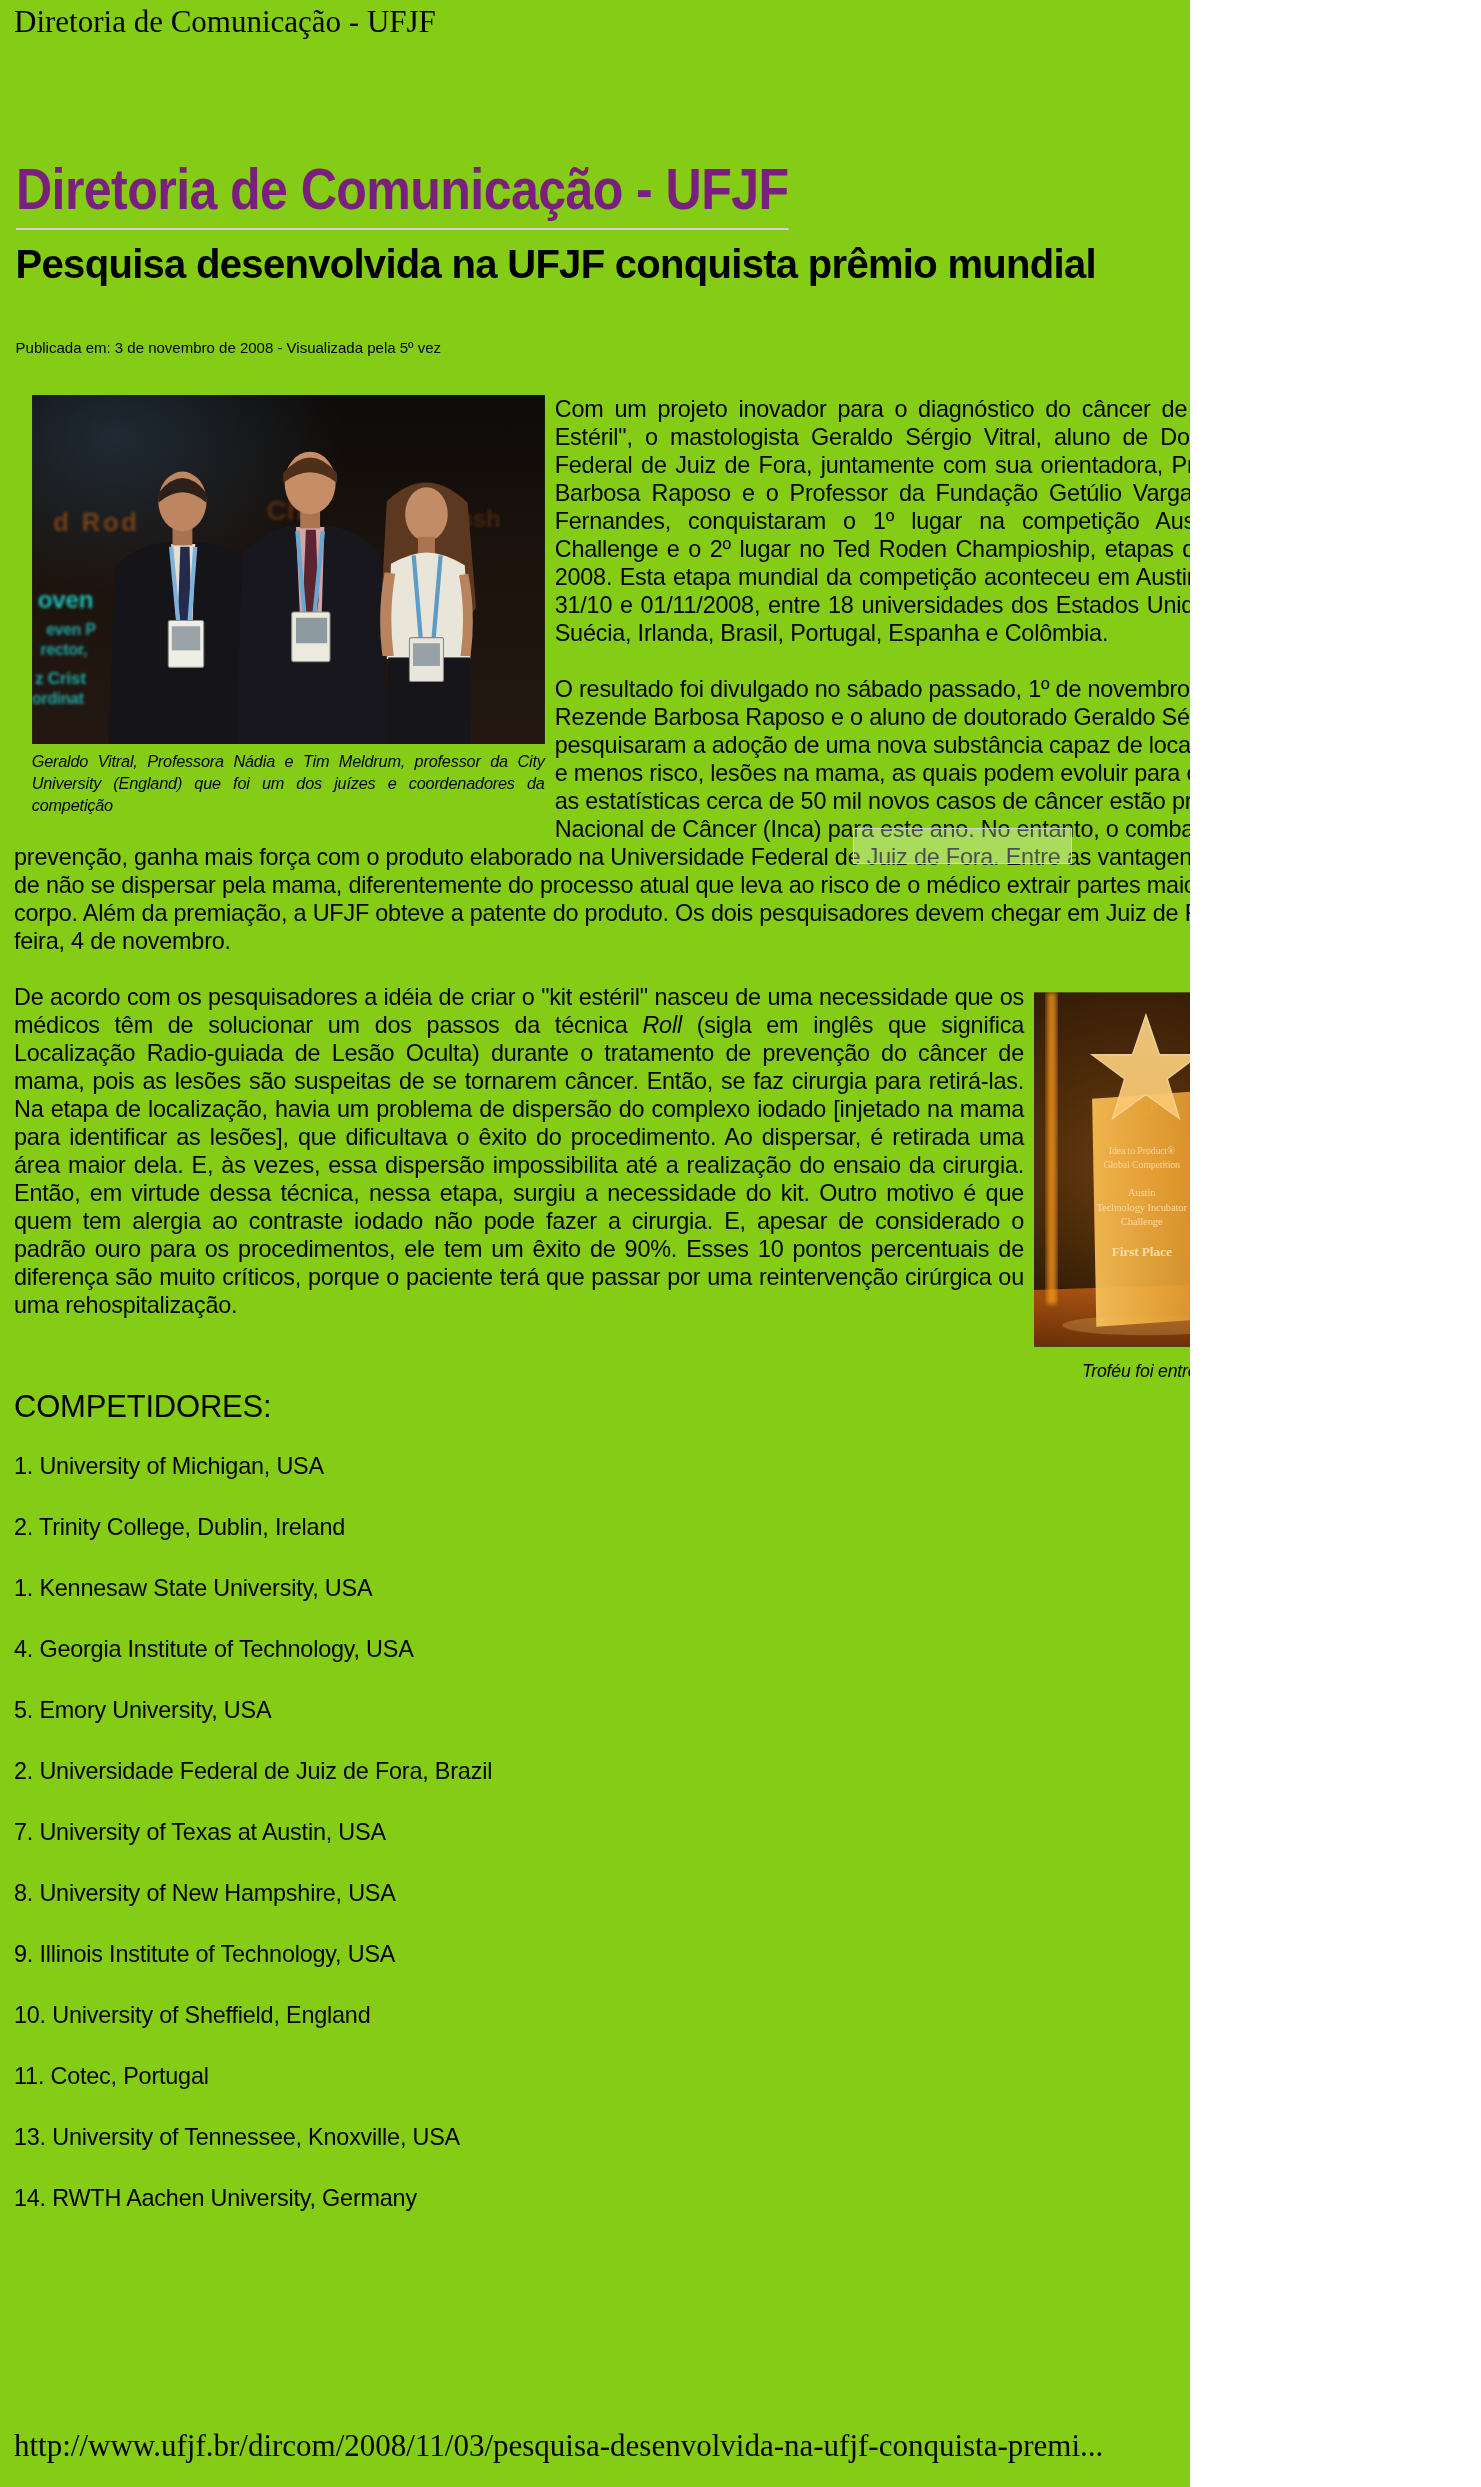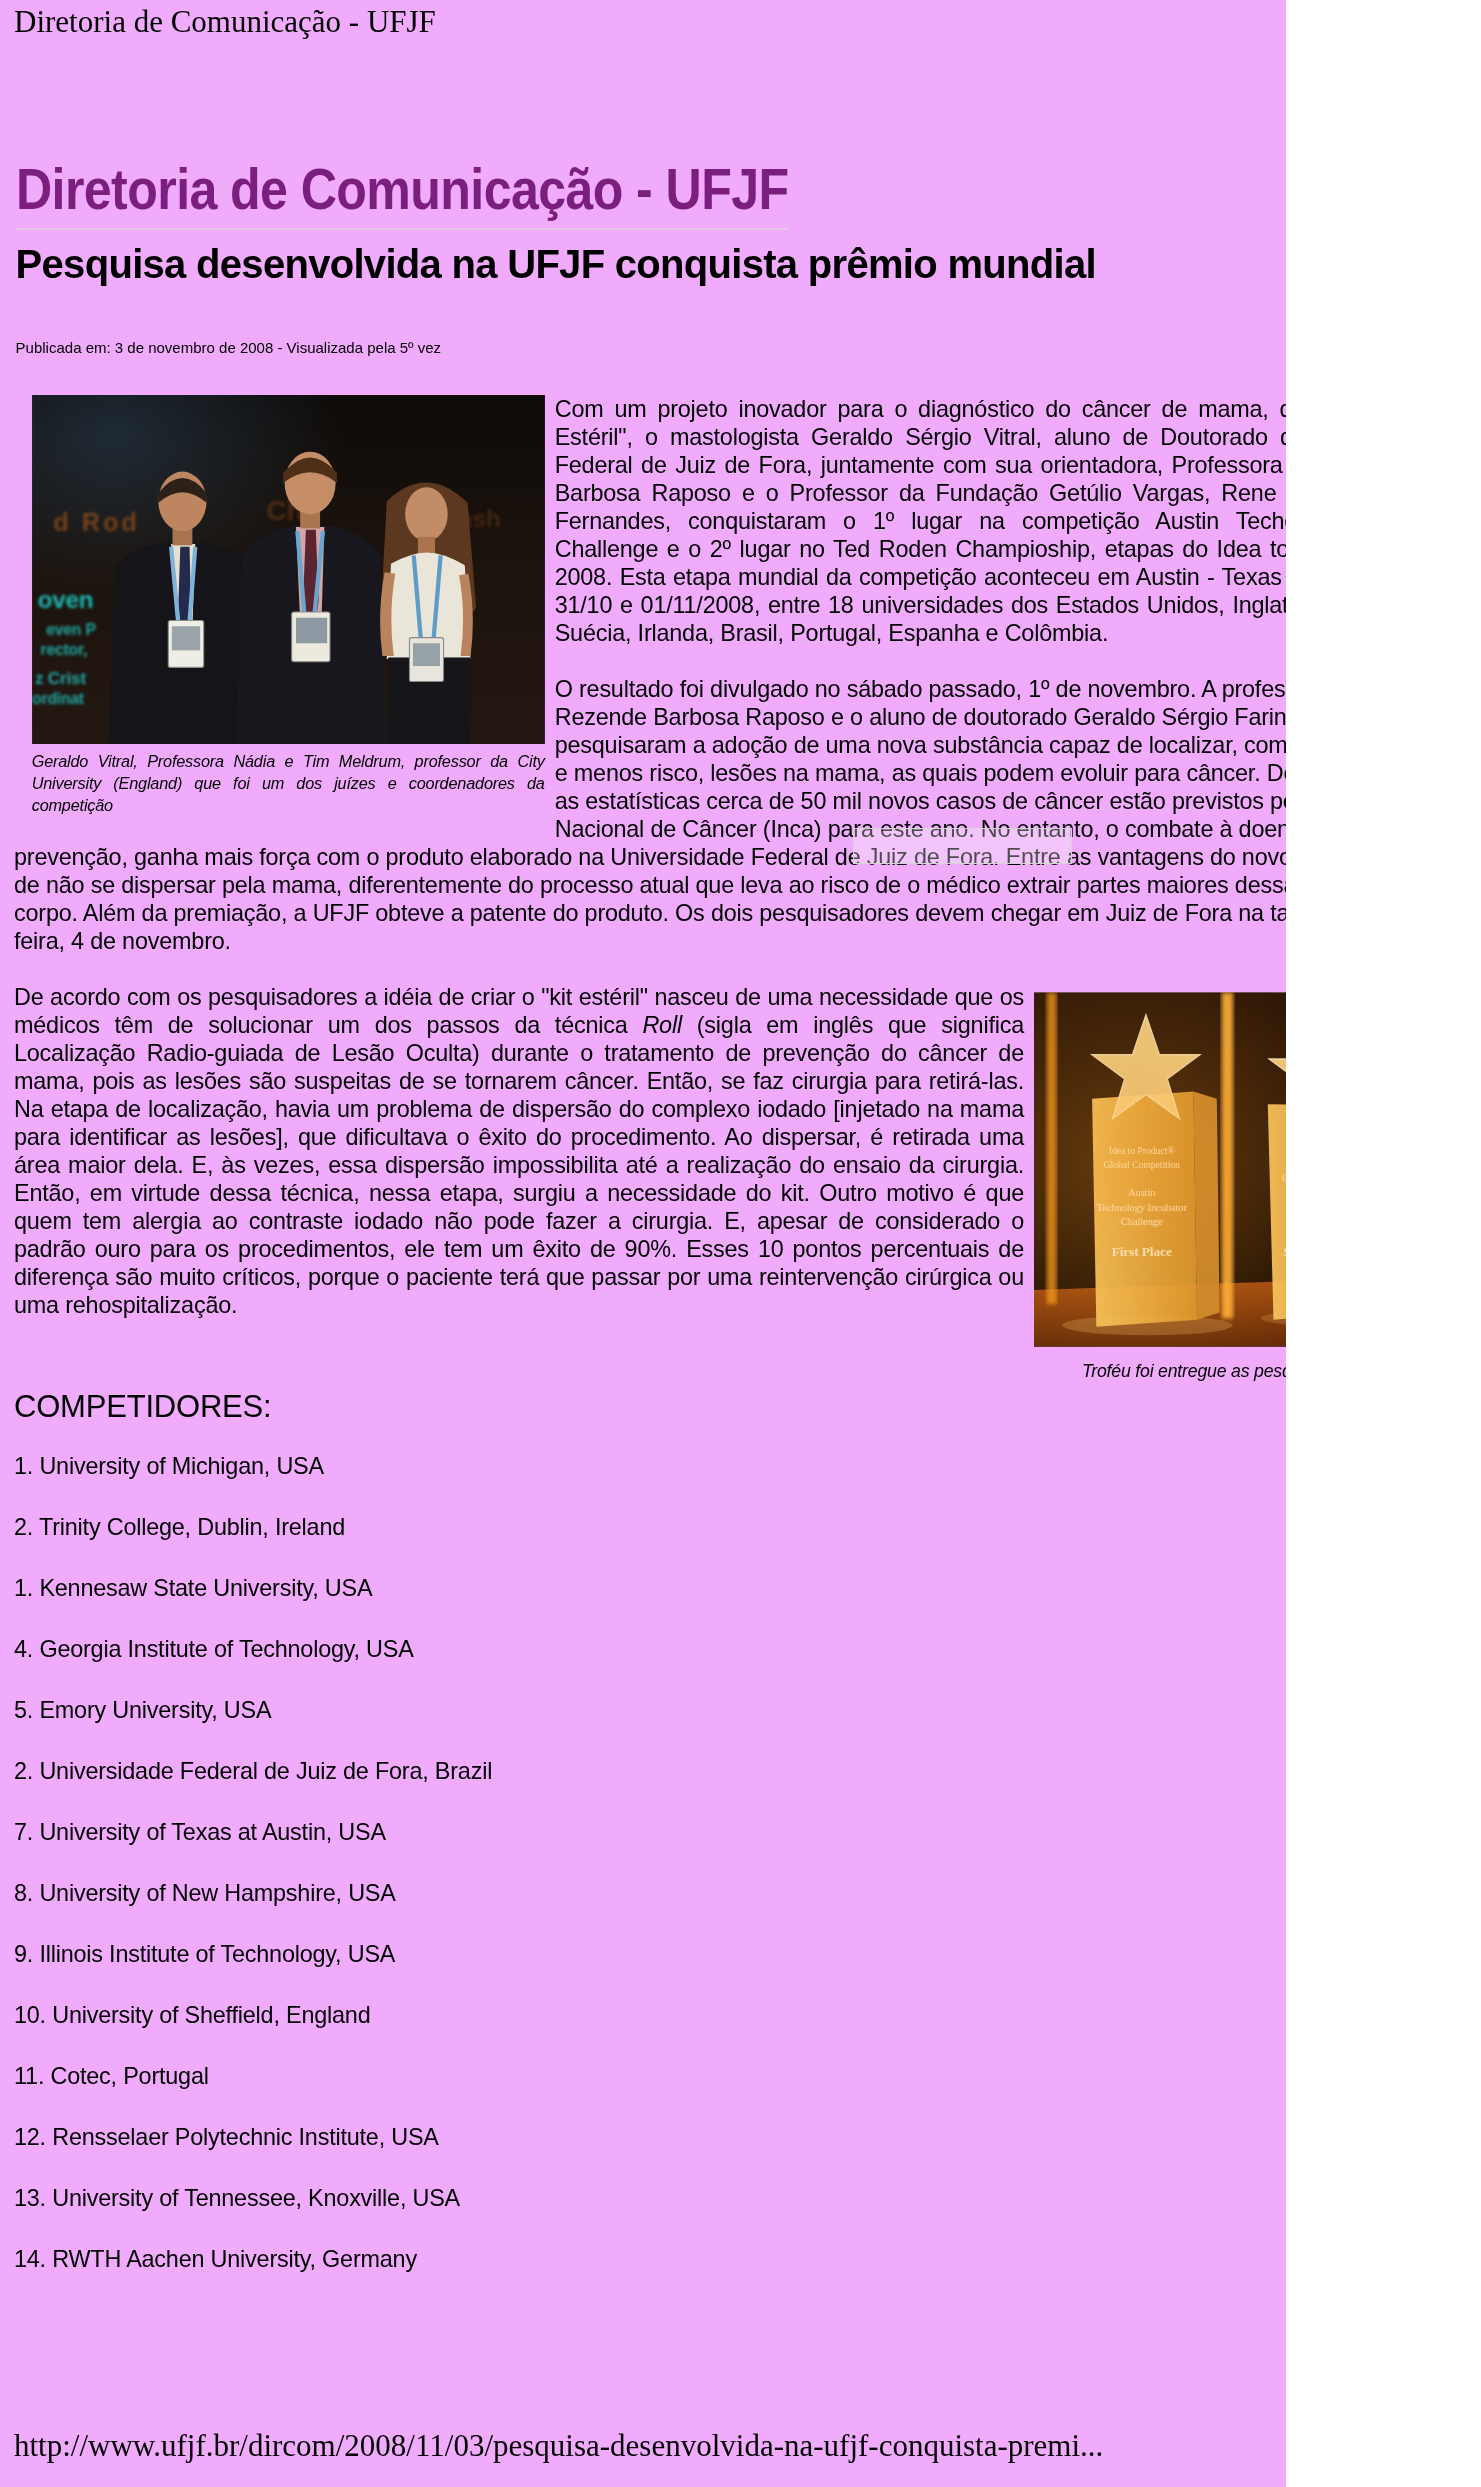--- a/index.html
+++ b/index.html
@@ -1,18 +1,18 @@
 <!DOCTYPE html>
 <html lang="pt" style="--title-purple: #7B1F7E; --title-underline: #E6C6E6;font-size:11.3px"><head>
 <meta charset="utf-8">
 <title>Diretoria de Comunicação - UFJF</title>
 <style>
   html,body { margin:0; padding:0; background:#ffffff; }
   .page {
-    position:relative; width:1286px; height:2487px; background:#f0abfc;
+    position:relative; width:1190px; height:2487px; background:#84cc16;
     font-family:"Liberation Sans", sans-serif; color:#000; overflow:hidden;
   }
   
   .print-header {
     position:absolute; top:4.3px; left:14px;
     font-family:"Liberation Serif", serif; font-size:31px; color:#000;
   }
   .print-footer {
     position:absolute; top:2428px; left:14px; width:1446px;
     font-family:"Liberation Serif", serif; font-size:31px;
@@ -234,21 +234,20 @@
         <div class="competitor">2. Trinity College, Dublin, Ireland</div>
         <div class="competitor">1. Kennesaw State University, USA</div>
         <div class="competitor">4. Georgia Institute of Technology, USA</div>
         <div class="competitor">5. Emory University, USA</div>
         <div class="competitor">2. Universidade Federal de Juiz de Fora, Brazil</div>
         <div class="competitor">7. University of Texas at Austin, USA</div>
         <div class="competitor">8. University of New Hampshire, USA</div>
         <div class="competitor">9. Illinois Institute of Technology, USA</div>
         <div class="competitor">10. University of Sheffield, England</div>
         <div class="competitor">11. Cotec, Portugal</div>
-        <div class="competitor">12. Rensselaer Polytechnic Institute, USA</div>
         <div class="competitor">13. University of Tennessee, Knoxville, USA</div>
         <div class="competitor">14. RWTH Aachen University, Germany</div>
       </div>
     </section>
   </div>
 
   <div class="tooltip-artifact"></div>
   <div class="link-underline-artifact"></div>
 
   <div class="print-footer">

